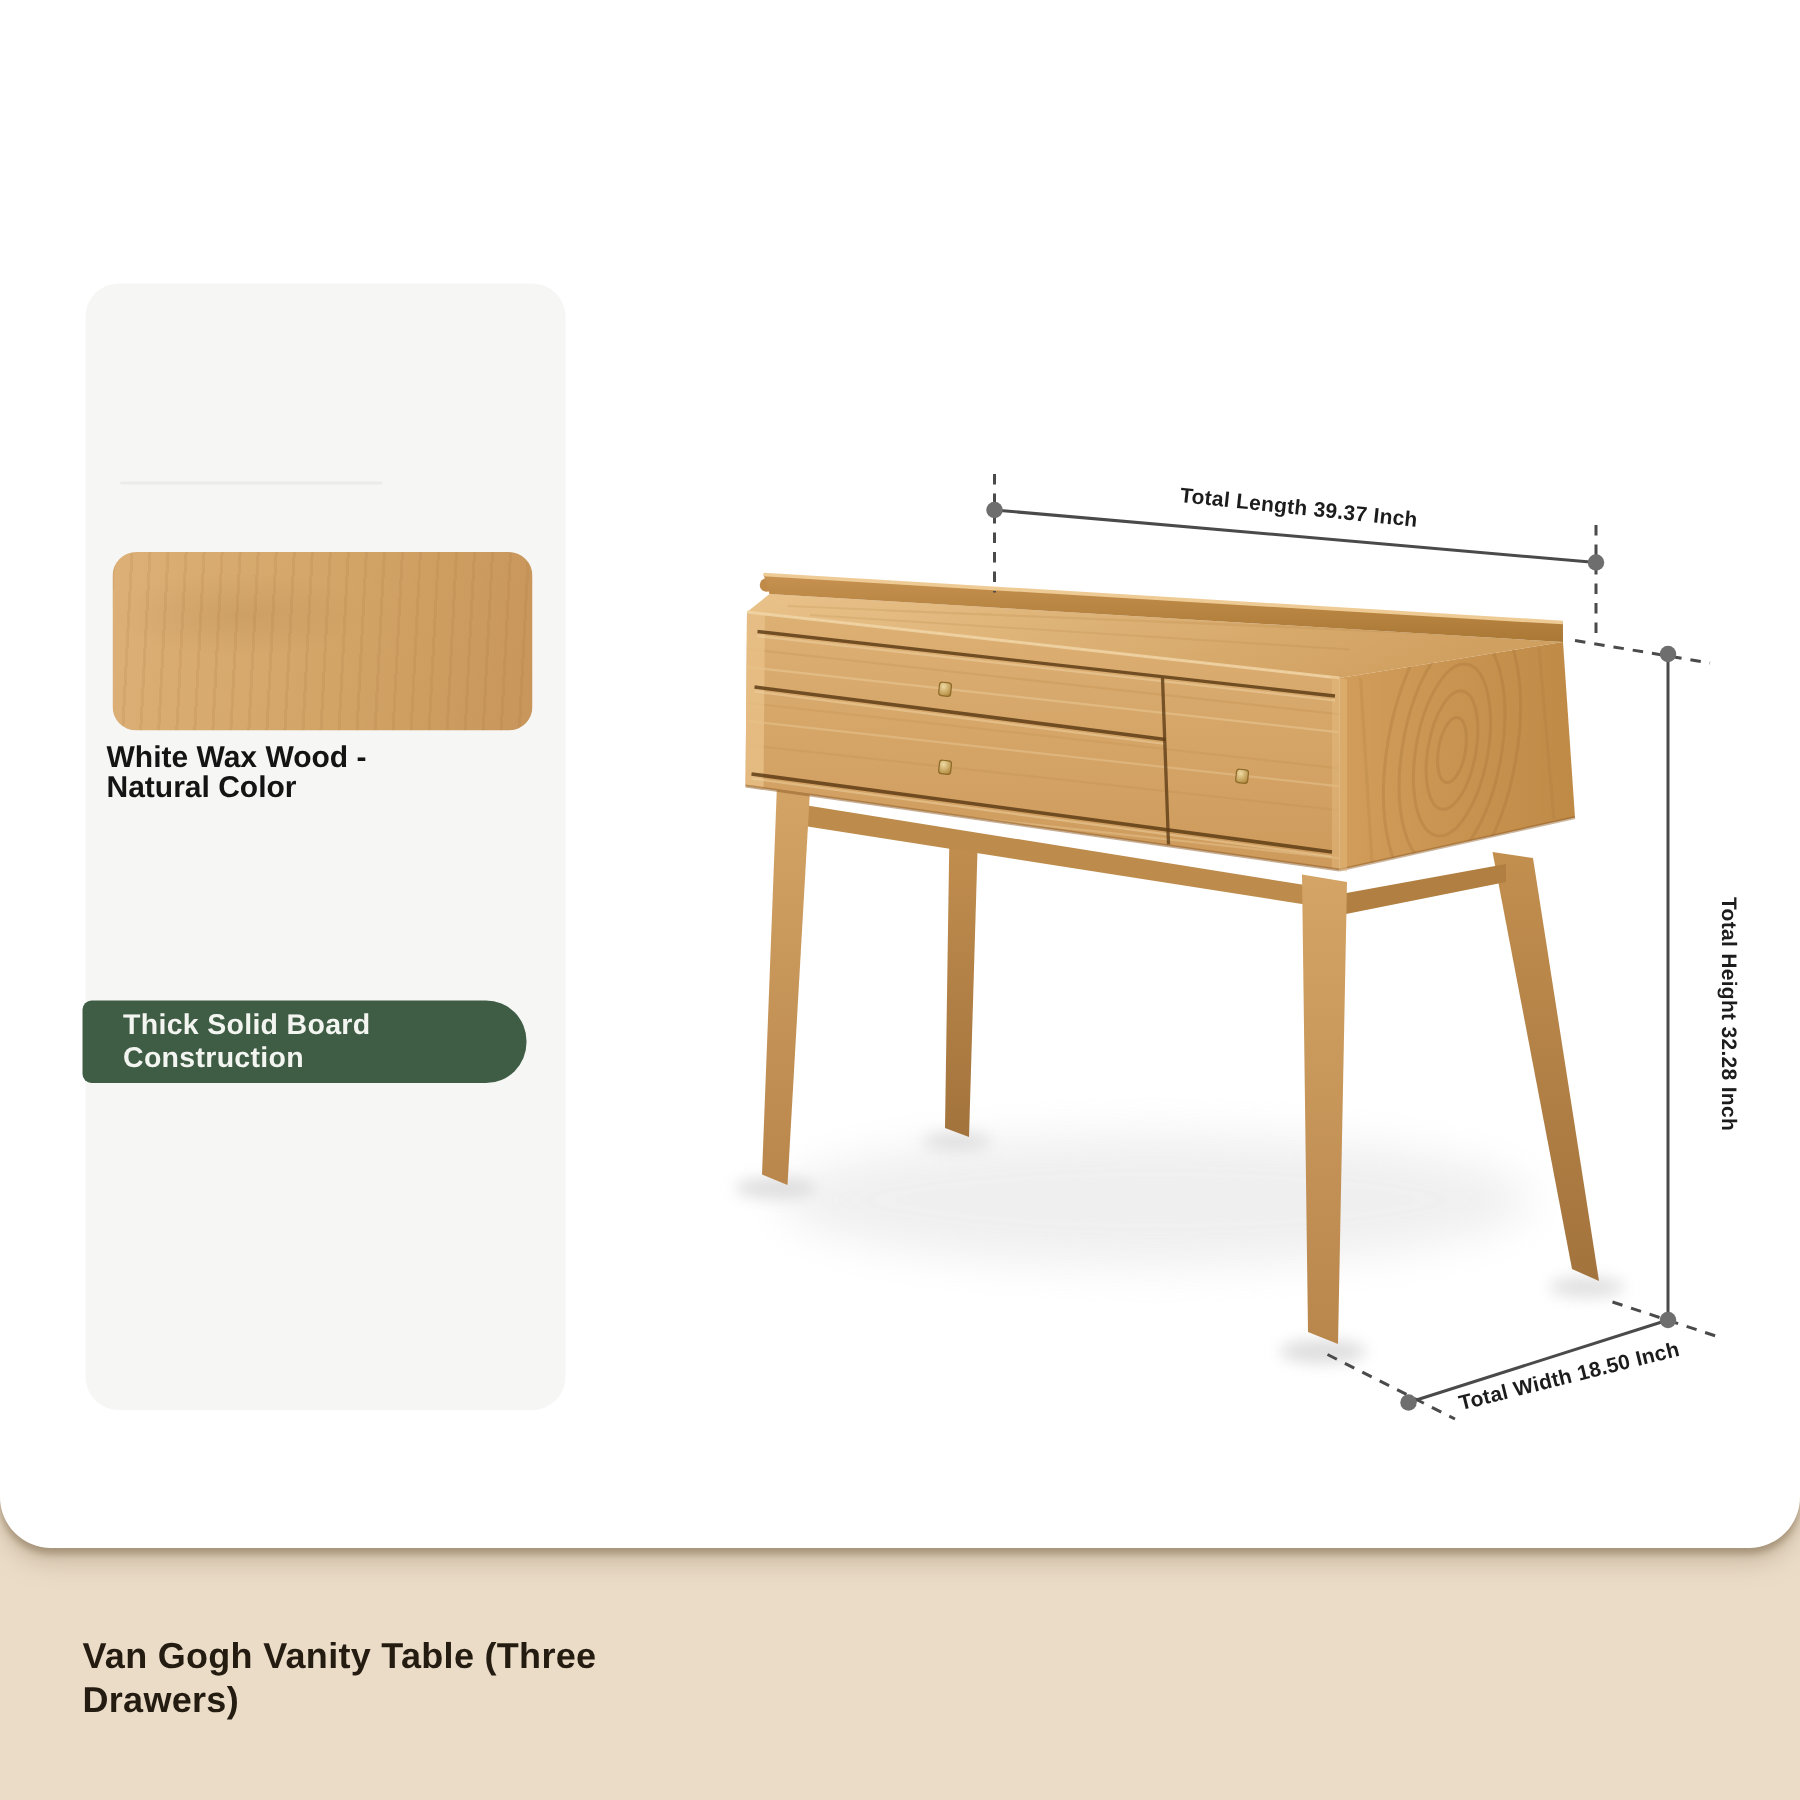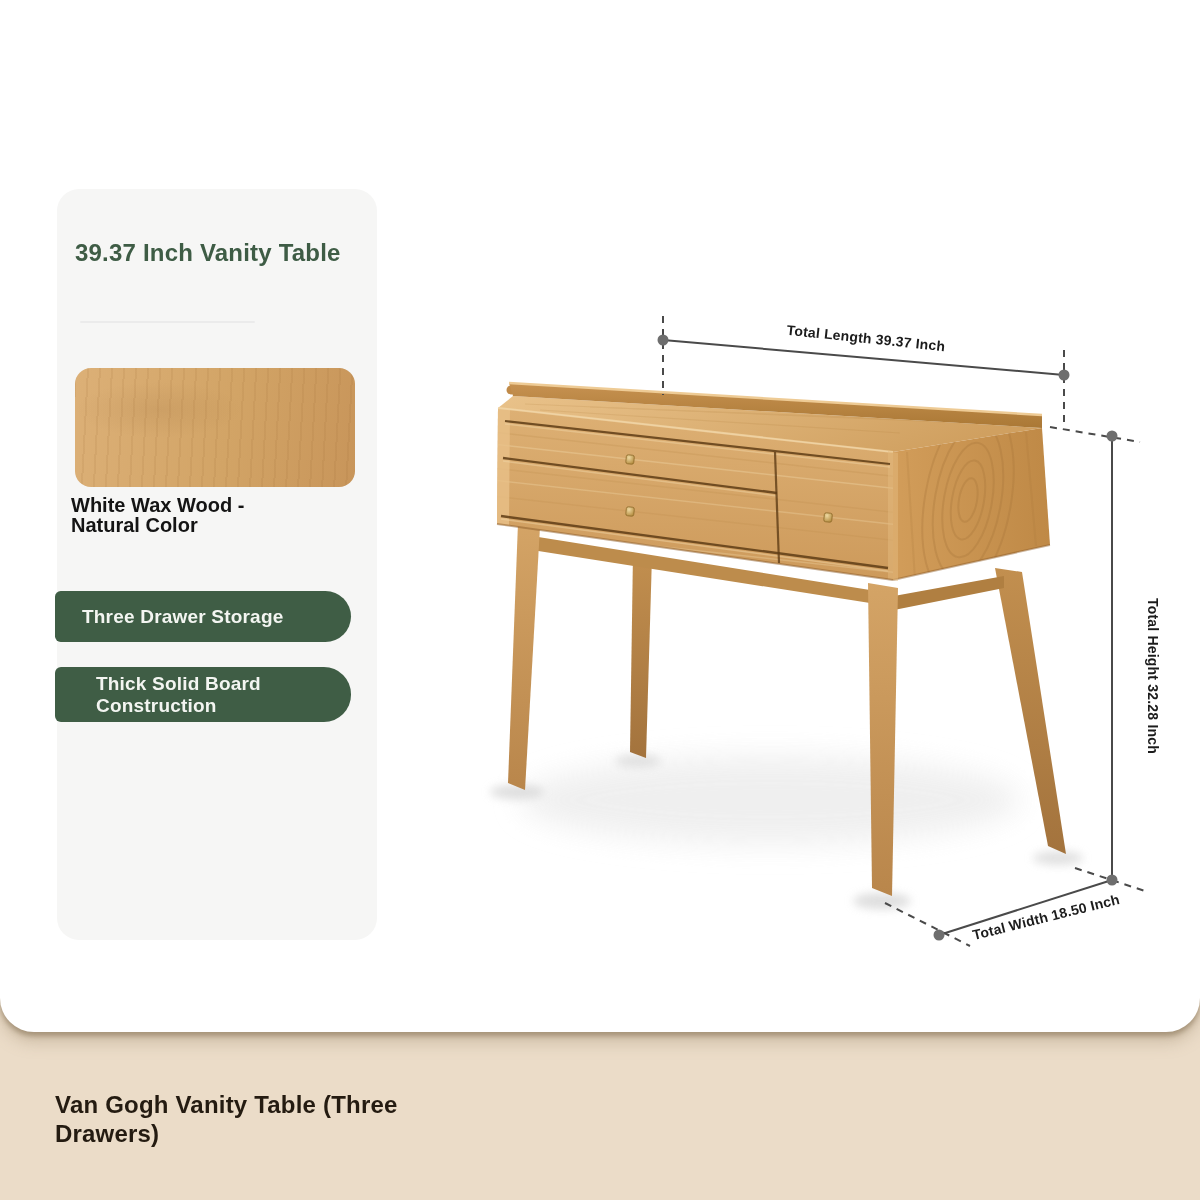--- a/index.html
+++ b/index.html
@@ -37,21 +37,21 @@
     font-size:20px;font-weight:bold;color:#141414;line-height:1.0;
   }
   .feature-pill{
     position:absolute;left:-2px;width:296px;background:#3f5d45;color:#f3f5f1;
     border-radius:6px 27px 27px 6px;display:flex;align-items:center;
     padding-left:27px;box-sizing:border-box;
     font-size:19px;font-weight:600;letter-spacing:.2px;line-height:1.15;
   }
   #feature-1{top:402px;height:51px;}
   #feature-2{top:478px;height:55px;}
-  #feature-2 span{width:200px;display:inline-block;margin-left:14px;}
+  #feature-2 span{width:200px;display:inline-block;}
   
   #table-svg{position:absolute;left:470px;top:300px;width:680px;height:680px;}
   .dim-label{
     position:absolute;font-size:14px;font-weight:700;color:#1c1c1c;white-space:nowrap;
     letter-spacing:.2px;
   }
   #dim-length{left:866px;top:338px;transform:translate(-50%,-50%) rotate(6deg);}
   #dim-height{left:1153px;top:676px;transform:translate(-50%,-50%) rotate(90deg);}
   #dim-width{left:1046px;top:917px;transform:translate(-50%,-50%) rotate(-14deg);}
   
@@ -62,27 +62,23 @@
   }
 </style>
 </head>
 <body>
 
 <div id="canvas">
 
   <div id="card">
 
     <div id="info-panel">
-      <div class="panel-title">39.37 Inch Vanity Table</div>
       <div class="panel-divider"></div>
       <div class="wood-swatch"></div>
       <div class="swatch-caption">White Wax Wood - Natural Color</div>
-      <div class="feature-pill" id="feature-1">
-        <span>Three Drawer Storage</span>
-      </div>
       <div class="feature-pill" id="feature-2">
         <span>Thick Solid Board Construction</span>
       </div>
     </div>
 
     <svg id="table-svg" viewBox="0 0 680 680">
       <defs>
         <linearGradient id="gTop" x1="0" y1="0" x2="1" y2="0.25">
           <stop offset="0" stop-color="#e9c28a"></stop>
             <stop offset="1" stop-color="#d0a060"></stop>

